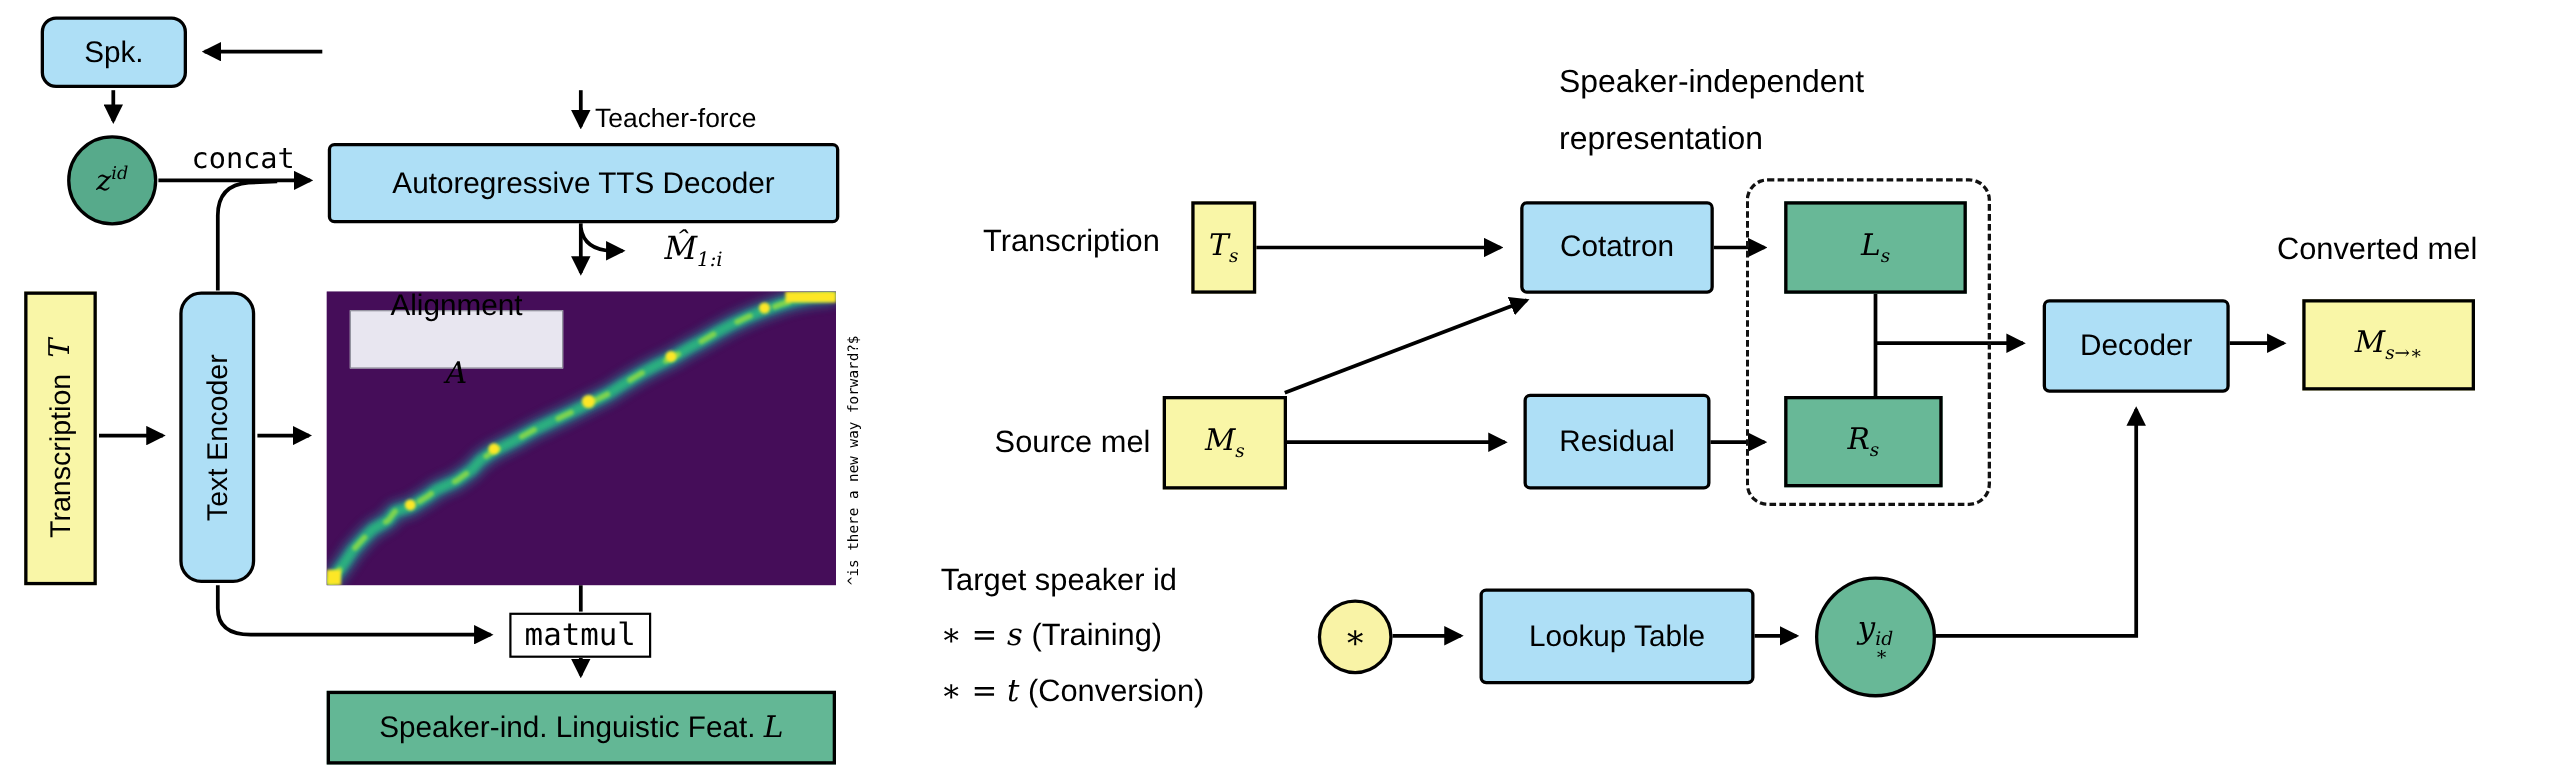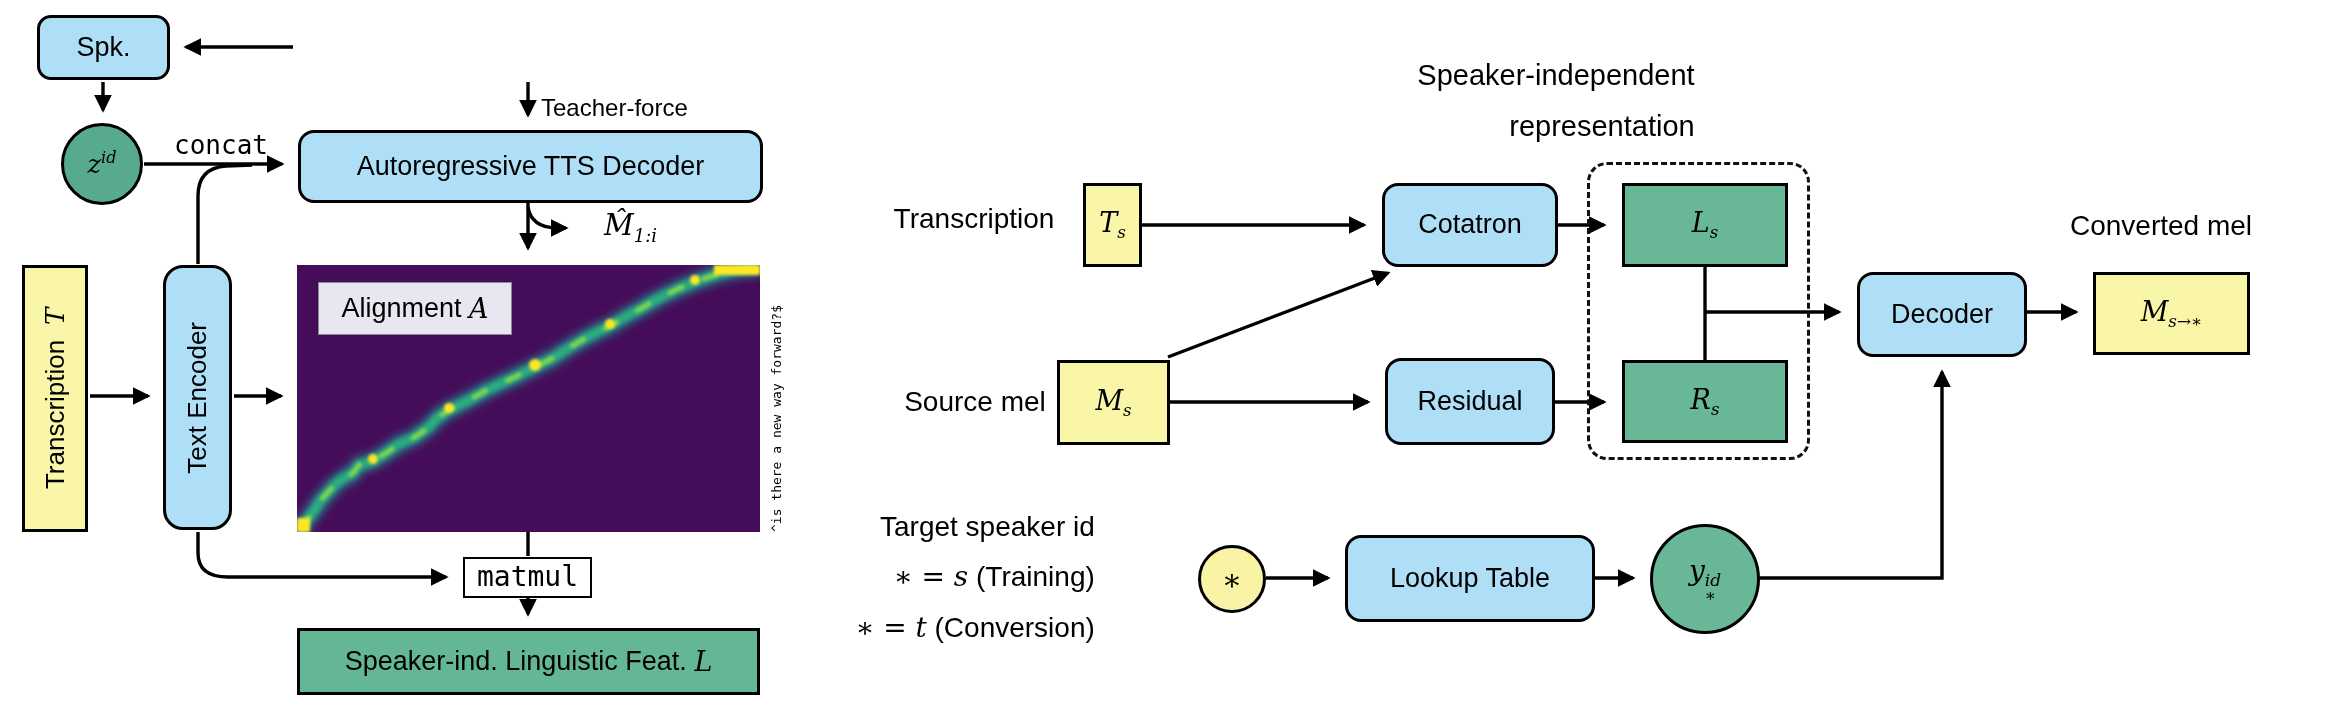--- a/index.html
+++ b/index.html
@@ -7,24 +7,24 @@
     --align-bg:#450d59; --label-bg:#e8e6f0; --ink:#000000;
   }
   html,body{margin:0;padding:0;background:#ffffff;}
   #stage{position:relative;width:2330px;height:711px;background:#ffffff;overflow:hidden;
          font-family:"Liberation Sans", sans-serif;color:var(--ink);}
   .box{position:absolute;box-sizing:border-box;border:3px solid #000;display:flex;
        align-items:center;justify-content:center;font-size:27px;line-height:1.1;text-align:center;}
   .yellow{background:var(--yellow);}
   .blue{background:var(--blue);}
   .green{background:var(--green);}
-  .round{border-radius:16px;}
+  .round{border-radius:6px;}
   .circle{border-radius:50%;}
   .lbl{position:absolute;white-space:nowrap;font-size:28px;}
-  .center{transform:translateX(-50%);text-align:right;}
+  .center{transform:translateX(-50%);text-align:left;}
   .math{font-family:"DejaVu Serif", serif;font-style:italic;}
   .mono{font-family:"DejaVu Sans Mono", monospace;}
   sub,sup{font-size:62%;font-style:inherit;}
   .vtext{writing-mode:vertical-rl;transform:rotate(180deg);display:flex;align-items:center;justify-content:center;}
   .stack{display:inline-flex;flex-direction:column;line-height:.85;font-size:17px;vertical-align:-6px;}
   .stack .s-sup{text-align:left;}
   .stack .s-sub{text-align:left;}
   #arrows{position:absolute;left:0;top:0;pointer-events:none;}
   .dashedbox{position:absolute;box-sizing:border-box;border:3px dashed #111;border-radius:20px;}
   .alignwrap{position:absolute;overflow:hidden;background:var(--align-bg);}
@@ -115,21 +115,21 @@
         <circle cx="76" cy="194" r="5"></circle>
         <circle cx="152" cy="143" r="5"></circle>
         <circle cx="238" cy="100" r="6"></circle>
         <circle cx="313" cy="59" r="5"></circle>
         <circle cx="398" cy="15" r="5"></circle>
         <rect x="417" y="0" width="46" height="10"></rect>
       </g>
     </svg>
   </div>
 
-  <div class="alignlabel" style="left:318px;top:282px;width:194px;height:53px;">
+  <div class="alignlabel" style="left:318px;top:282px;width:194px;height:53px;flex-direction:column;">
     <span>Alignment</span>&nbsp;<span class="math" style="font-style:italic;">A</span>
   </div>
 
   <div class="vtext mono" style="position:absolute;left:763px;top:265px;width:27px;height:267px;font-size:13px;justify-content:flex-start;">^is there a new way forward?$</div>
 
   <div class="box yellow" style="left:22px;top:265px;width:66px;height:267px;">
     <span class="vtext" style="font-size:26px;"><span>Transcription</span>&nbsp;&nbsp;<span class="math">T</span></span>
   </div>
 
   <div class="box blue" style="left:163px;top:265px;width:69px;height:265px;border-radius:20px;">
@@ -158,21 +158,21 @@
   <div class="box blue round" style="left:1382px;top:183px;width:176px;height:84px;">
     <span>Cotatron</span>
   </div>
 
   <div class="dashedbox" style="left:1587px;top:162px;width:223px;height:298px;"></div>
 
   <div class="box green" style="left:1622px;top:183px;width:166px;height:84px;">
     <span class="math"><span>L</span><sub>s</sub></span>
   </div>
 
-  <div class="box green" style="left:1622px;top:360px;width:166px;height:83px;">
+  <div class="box green" style="left:1622px;top:360px;width:144px;height:83px;">
     <span class="math"><span>R</span><sub>s</sub></span>
   </div>
 
   <div class="lbl center" style="left:2161px;top:210px;">Converted mel</div>
 
   <div class="box blue round" style="left:1857px;top:272px;width:170px;height:85px;">
     <span>Decoder</span>
   </div>
 
   <div class="box yellow" style="left:2093px;top:272px;width:157px;height:83px;">

